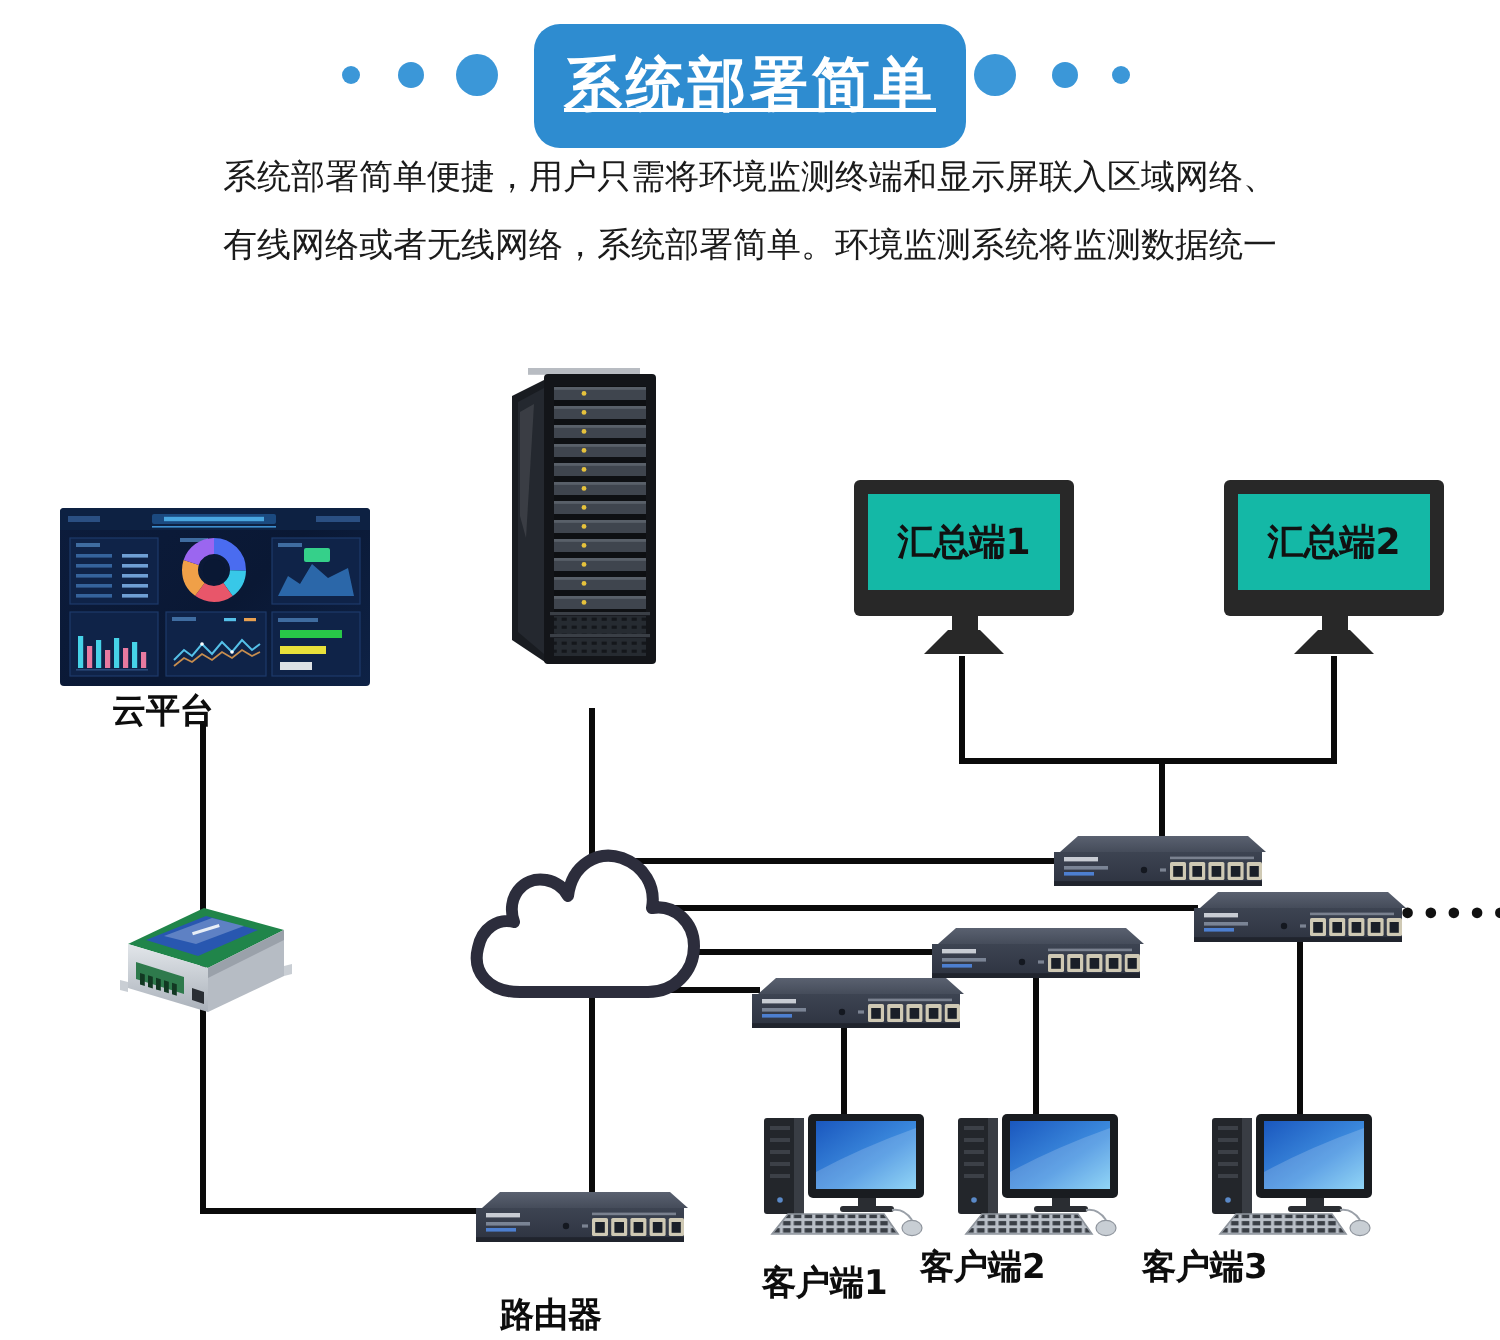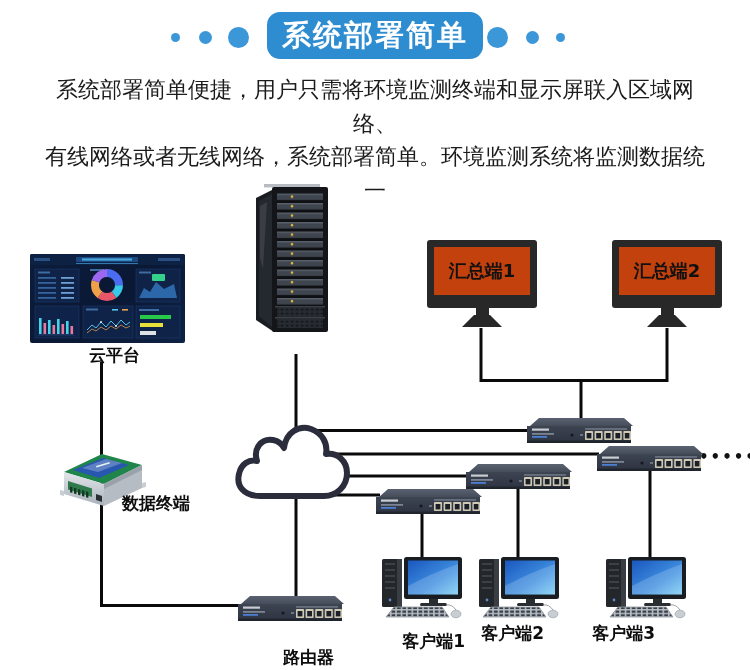--- a/index.html
+++ b/index.html
@@ -1,38 +1,38 @@
 <!DOCTYPE html>
 <html><head>
 <meta charset="utf-8">
 <style>
   html,body{margin:0;padding:0;background:#fff;}
   .stage{position:relative;width:750px;height:670px;background:#fff;overflow:hidden;
          font-family:"DejaVu Sans",sans-serif;}
   
   .dot{position:absolute;border-radius:50%;background:#3b97d8;}
-  .title-pill{position:absolute;left:267px;top:12px;width:216px;height:47px;border-radius:13px;
+  .title-pill{position:absolute;left:267px;top:12px;width:216px;height:62px;border-radius:13px;
       background:#2e8cd0;color:#fff;font-size:29px;font-weight:bold;letter-spacing:2px;
-      display:flex;align-items:center;justify-content:center;}
-  .intro{position:absolute;left:40px;top:73px;width:670px;color:#1b1b1b;font-size:22px;
+      display:flex;align-items:center;justify-content:center;text-decoration:underline;}
+  .intro{position:absolute;left:40px;top:73px;width:670px;color:#1b1b1b;font-size:17px;
       line-height:33.5px;text-align:center;font-weight:500;}
   
-  .nlabel{position:absolute;font-size:17px;font-weight:bold;color:#0d0d0d;text-align:right;}
+  .nlabel{position:absolute;font-size:17px;font-weight:bold;color:#0d0d0d;text-align:left;}
   .dots-more{position:absolute;left:699px;top:448px;font-size:15px;font-weight:bold;color:#111;
       letter-spacing:2px;}
   
   .wires{position:absolute;left:0;top:0;z-index:1;}
   .layer2{position:absolute;z-index:2;}
   .layer3{position:absolute;z-index:3;}
   .layer4{position:absolute;z-index:4;}
   
   .monitor{position:absolute;width:110px;z-index:3;}
   .mon-frame{width:110px;height:68px;background:#282828;border-radius:3px;box-sizing:border-box;
       padding:7px 7px 13px 7px;}
-  .mon-screen{width:100%;height:100%;background:#c2410c;display:flex;align-items:center;
+  .mon-screen{width:100%;height:100%;background:#14b8a6;display:flex;align-items:center;
       justify-content:center;font-size:18px;font-weight:bold;color:#111;text-align:right;}
   .mon-neck{width:13px;height:7px;background:#282828;margin:0 auto;}
   .mon-base{width:40px;height:12px;background:#282828;margin:0 auto;
       clip-path:polygon(30% 0,70% 0,100% 100%,0 100%);}
   
   .dash{position:absolute;left:30px;top:254px;width:155px;height:89px;z-index:3;
       background:linear-gradient(135deg,#0c1c3c 0%,#0a1834 55%,#0e2246 100%);
       border-radius:2px;overflow:hidden;}
   .dash svg{display:block;}
 </style>
@@ -295,20 +295,19 @@
       <use href="#sym-client"></use>
     </svg>
   <svg class="layer3" style="left:477px;top:556px" width="86" height="64">
       <use href="#sym-client"></use>
     </svg>
   <svg class="layer3" style="left:604px;top:556px" width="86" height="64">
       <use href="#sym-client"></use>
     </svg>
 
   <div class="nlabel layer4" style="left:56px;top:344px;width:84px">云平台</div>
-  <div class="nlabel layer4" style="left:122px;top:492px;width:100px;text-align:left">数据终端</div>
   <div class="nlabel layer4" style="left:250px;top:646px;width:84px">路由器</div>
   <div class="nlabel layer4" style="left:381px;top:630px;width:84px">客户端1</div>
   <div class="nlabel layer4" style="left:460px;top:622px;width:84px">客户端2</div>
   <div class="nlabel layer4" style="left:571px;top:622px;width:84px">客户端3</div>
   <div class="dots-more layer4">•••••</div>
 
 </div>
 
 </body></html>

